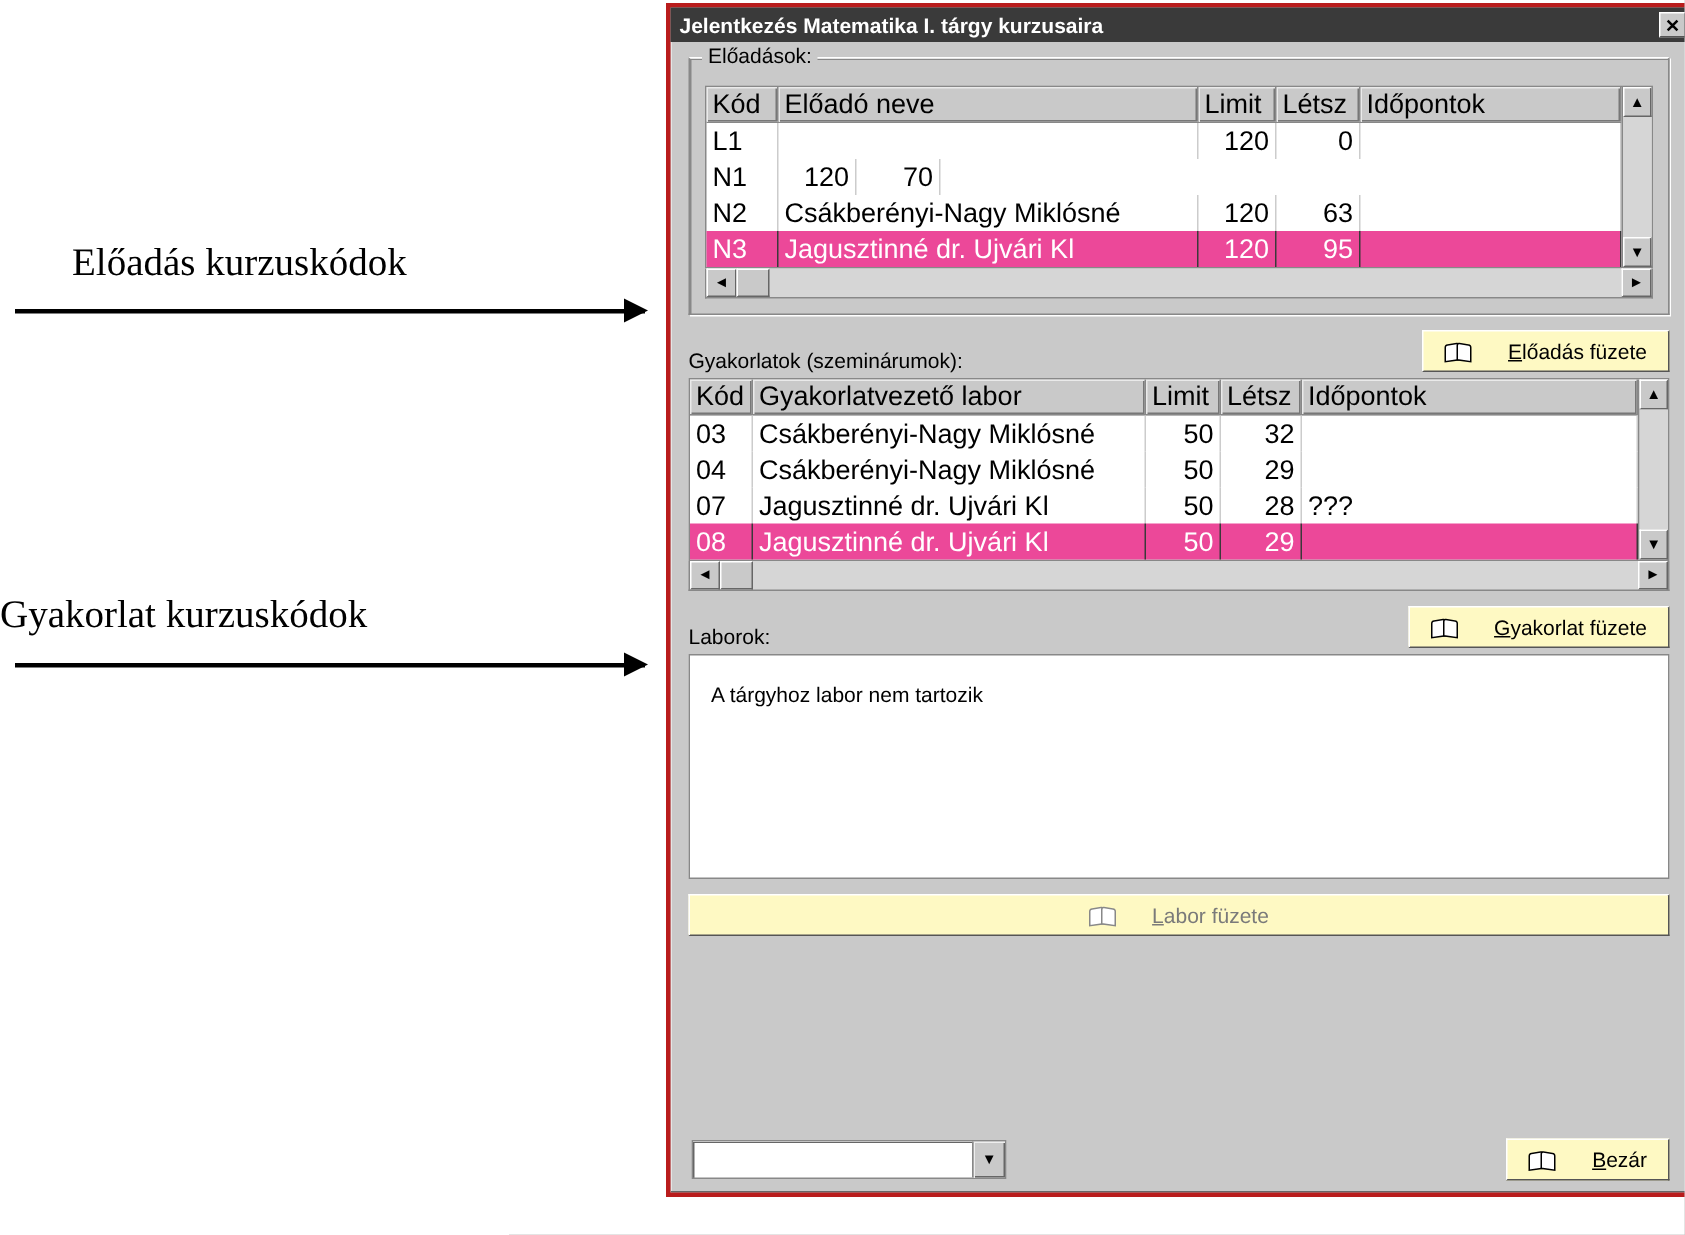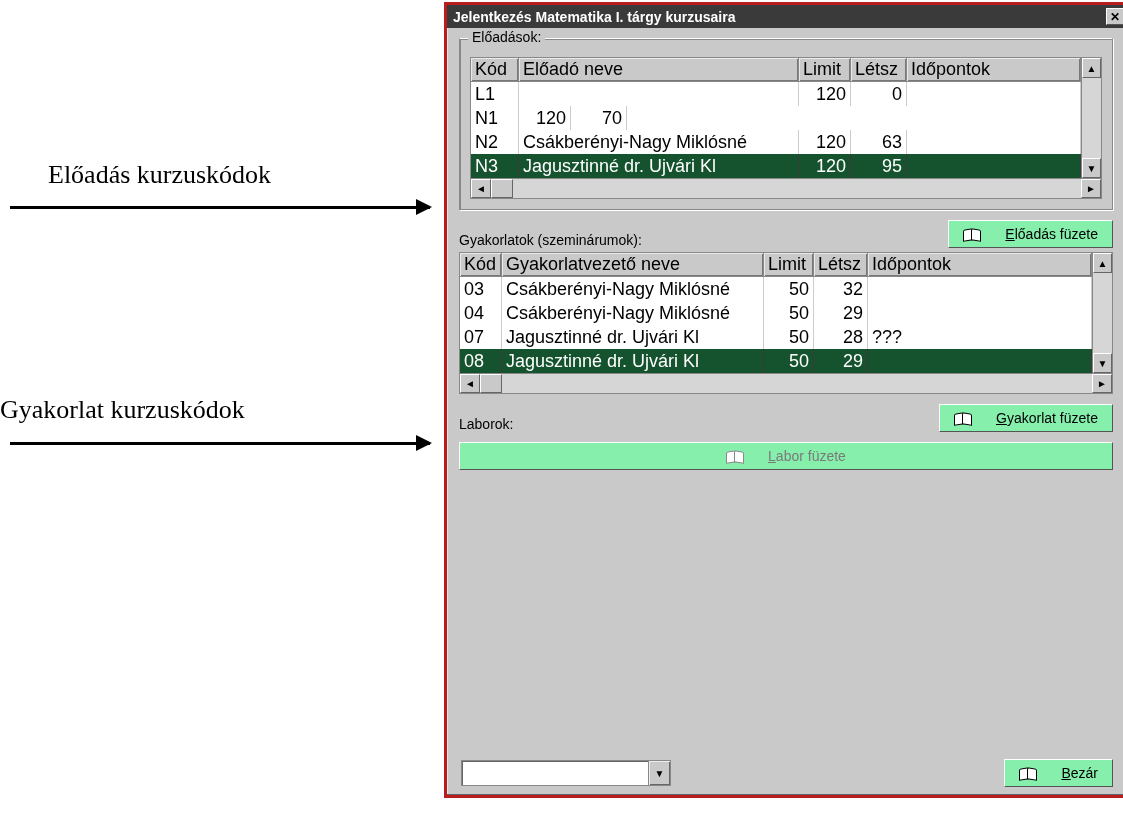--- a/index.html
+++ b/index.html
@@ -111,21 +111,21 @@
     box-shadow: inset 1px 1px 0 #eaeaea, inset -1px -1px 0 #777;
   }
   .dcell {
     padding: 0 4px;
     border-right: 1px solid #ccc;
     height: 100%;
     display: flex; align-items: center;
     white-space: nowrap;
     overflow: hidden;
   }
-  .datarow.sel { background: #14532d; color: #fff; text-align: right; }
+  .datarow.sel { background: #ec4899; color: #fff; text-align: right; }
   .datarow.sel .dcell { border-right-color: #3a3a3a; }
   .num { justify-content: flex-end; }
 
   
   .lec .c-kod { width: 48px; }
   .lec .c-nev { width: 280px; }
   .lec .c-lim { width: 52px; }
   .lec .c-let { width: 56px; }
   .lec .c-ido { flex: 1; }
   
@@ -177,21 +177,21 @@
 
   .section-row {
     display: flex;
     justify-content: space-between;
     align-items: flex-end;
     margin: 10px 0 4px 0;
   }
   .section-label { font-size: 14px; }
 
   .btn {
-    background: #86efac;
+    background: #fef9c3;
     border: 1px solid #fff;
     border-right-color: #555; border-bottom-color: #555;
     padding: 4px 14px;
     font-size: 14px;
     display: inline-flex;
     align-items: center;
     gap: 24px;
     min-height: 28px;
   }
   .btn.disabled { color: #7a7a7a; }
@@ -343,21 +343,21 @@
       <div class="btn">
         <span class="icon-book"></span>
         <span><span class="u">E</span><span>lőadás füzete</span></span>
       </div>
     </div>
 
     <div class="listwrap gyk">
       <div class="listarea">
         <div class="headrow">
           <div class="hcell c-kod">Kód</div>
-          <div class="hcell c-nev">Gyakorlatvezető neve</div>
+          <div class="hcell c-nev">Gyakorlatvezető labor</div>
           <div class="hcell c-lim">Limit</div>
           <div class="hcell c-let">Létsz</div>
           <div class="hcell c-ido">Időpontok</div>
         </div>
         <div id="gyk-rows">
             <div class="datarow">
               <div class="dcell c-kod">03</div>
               <div class="dcell c-nev">Csákberényi-Nagy Miklósné</div>
               <div class="dcell c-lim num">50</div>
               <div class="dcell c-let num">32</div>
@@ -401,20 +401,23 @@
     </div>
 
     <div class="section-row">
       <div class="section-label">Laborok:</div>
       <div class="btn">
         <span class="icon-book"></span>
         <span><span class="u">G</span><span>yakorlat füzete</span></span>
       </div>
     </div>
 
+    <div class="lab-box">
+      <span>A tárgyhoz labor nem tartozik</span>
+    </div>
 
     <div class="bottom-row">
       <div class="btn disabled">
         <span class="icon-book"></span>
         <span><span class="u">L</span><span>abor füzete</span></span>
       </div>
     </div>
 
   </div>
 

